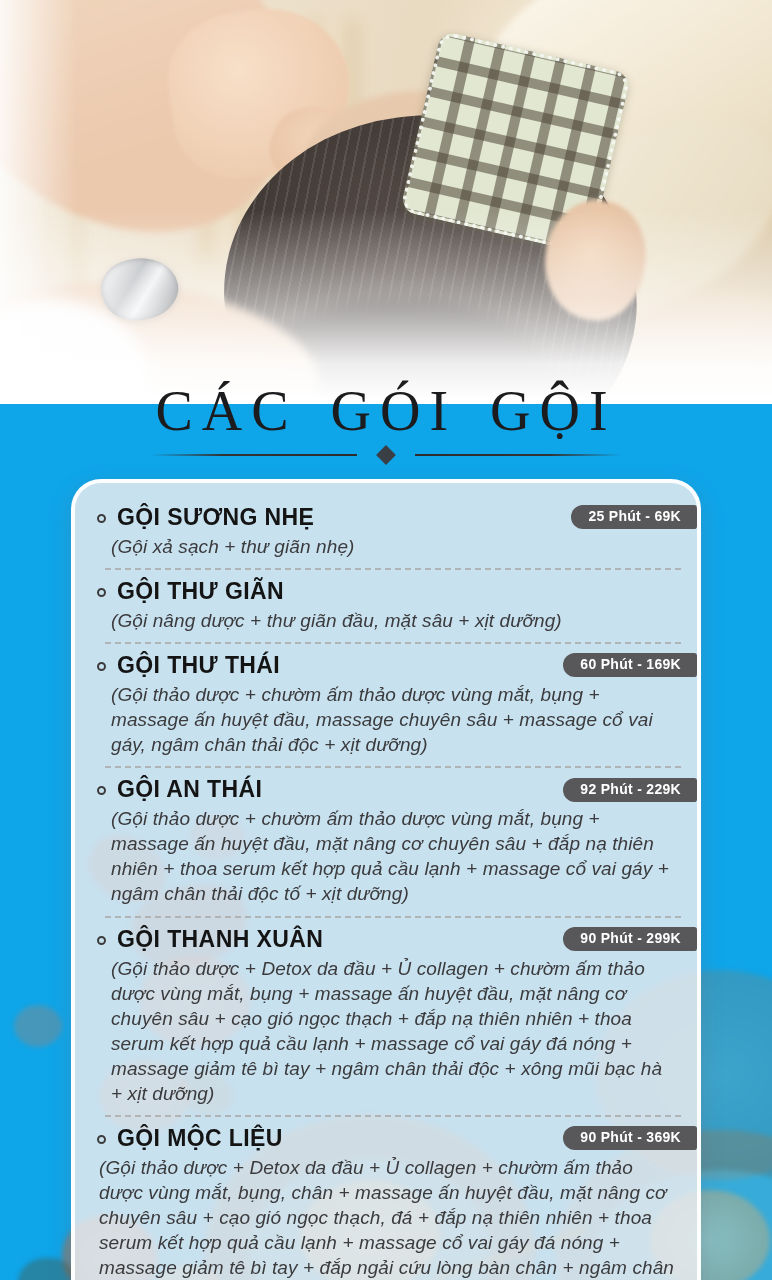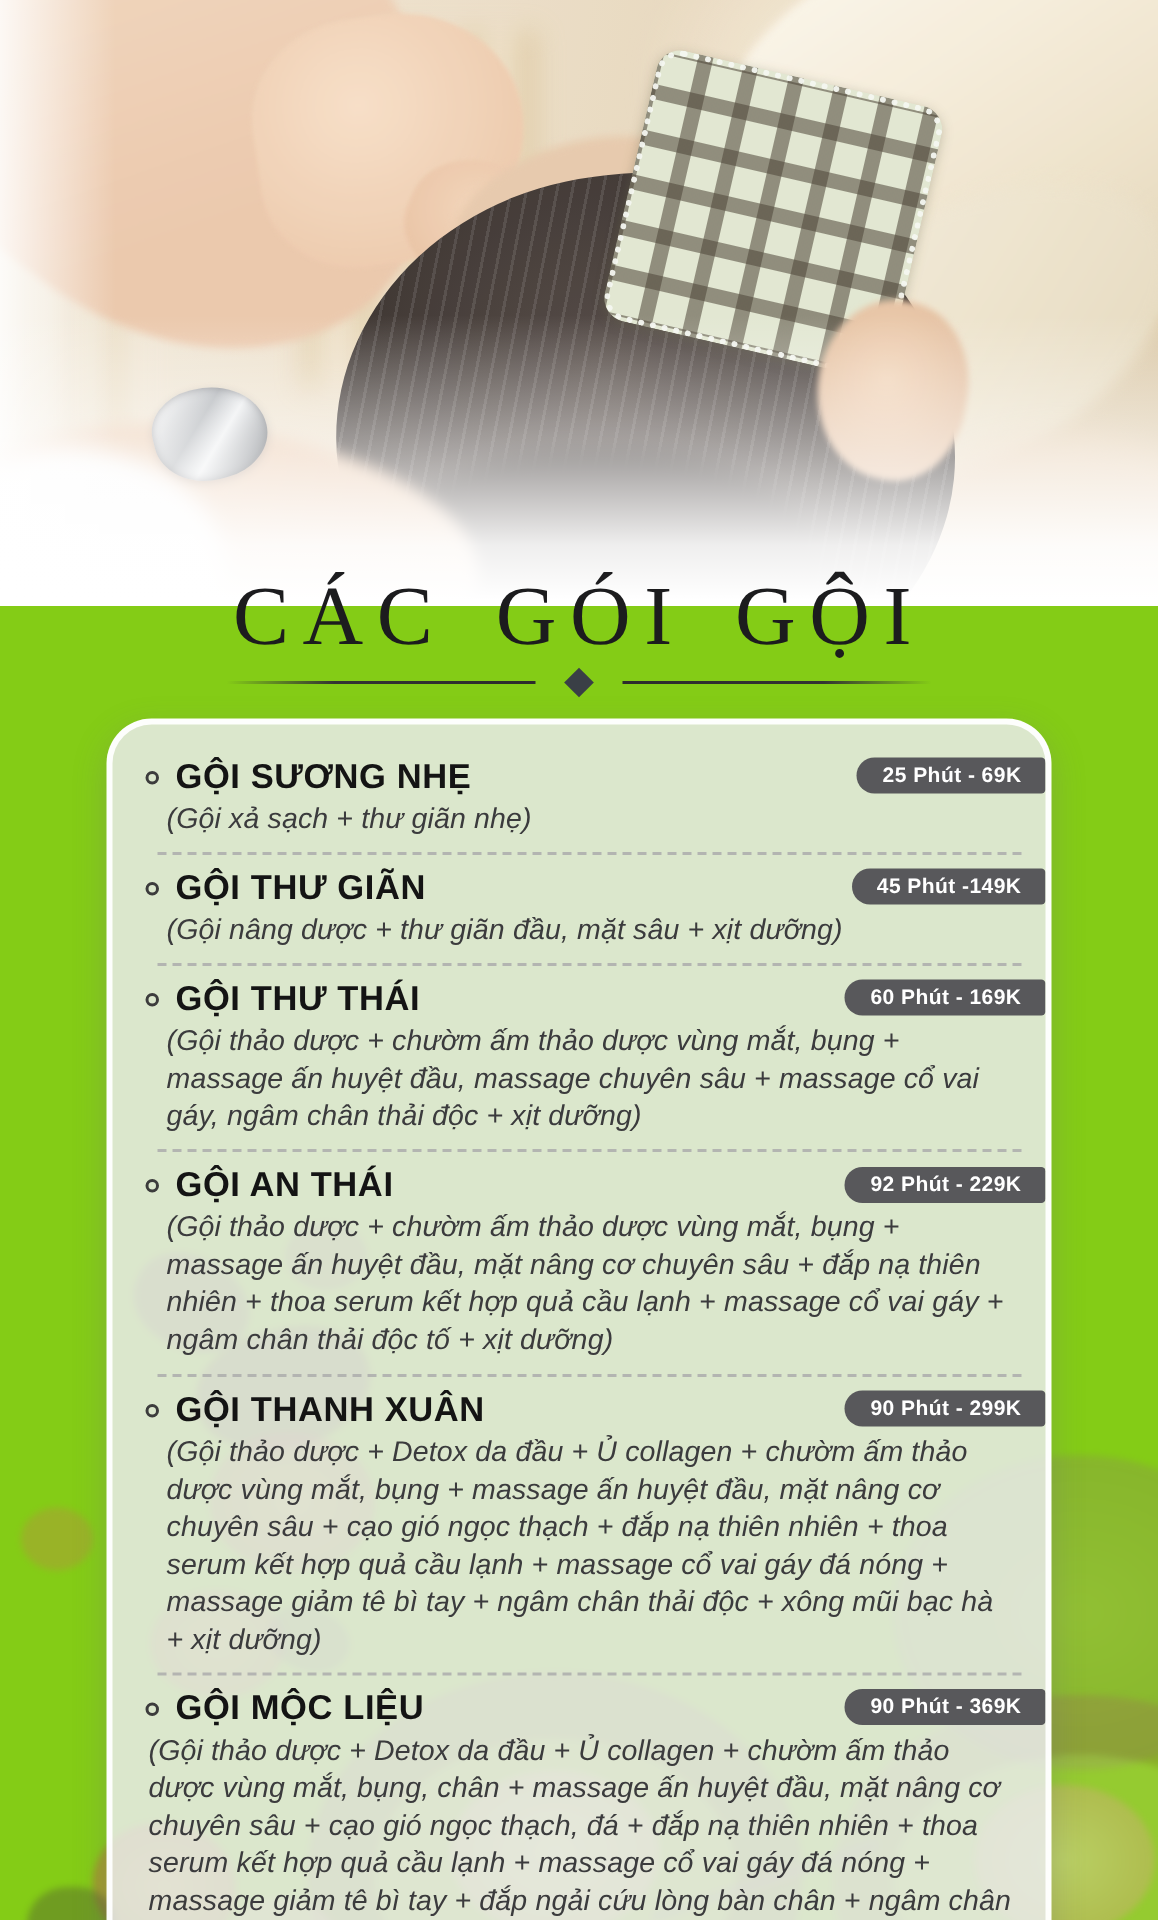--- a/index.html
+++ b/index.html
@@ -1,19 +1,19 @@
 <!DOCTYPE html>
 <html style="--badge_bg: #58585b; --badge_text: #ffffff; --heading_text: #1c1c1e; --item_title: #141414; --description: #3b3b3d; --divider_dash: #adadad; --diamond: #3a3f46; --card_bg: #ededef; --card_border: #ffffff;"><head>
 <meta charset="utf-8">
 <style>
   * { margin:0; padding:0; box-sizing:border-box; }
   html,body { background:#ffffff; }
   .page {
     position:relative; width:772px; height:1280px; overflow:hidden;
-    background:#84cc16; font-family:"Liberation Sans", sans-serif;
+    background:#0ea5e9; font-family:"Liberation Sans", sans-serif;
     margin:0 auto;
   }
 
   
   .hero { position:absolute; top:0; left:0; width:772px; height:404px; overflow:hidden;
     background:linear-gradient(100deg,#f1e8da 0%,#ecdfc9 28%,#e6d5b9 55%,#dfccab 78%,#d8c4a0 100%);
   }
   .hero div { position:absolute; }
   .ph-slats1 { left:200px; top:20px; width:160px; height:240px;
     background:repeating-linear-gradient(90deg, rgba(202,166,96,.55) 0 14px, rgba(243,231,204,.5) 14px 36px);
@@ -194,21 +194,20 @@
       <span class="badge">25 Phút - 69K</span>
     </div>
     <p class="item-desc">(Gội xả sạch + thư giãn nhẹ)</p>
     <div class="dashes"></div>
   </div>
 
   <div class="item">
     <div class="item-head">
       <span class="bullet"></span>
       <h3 class="item-name">GỘI THƯ GIÃN</h3>
-      <span class="badge">45 Phút -149K</span>
     </div>
     <p class="item-desc">(Gội nâng dược + thư giãn đầu, mặt sâu + xịt dưỡng)</p>
     <div class="dashes"></div>
   </div>
 
   <div class="item">
     <div class="item-head">
       <span class="bullet"></span>
       <h3 class="item-name">GỘI THƯ THÁI</h3>
       <span class="badge">60 Phút - 169K</span>

